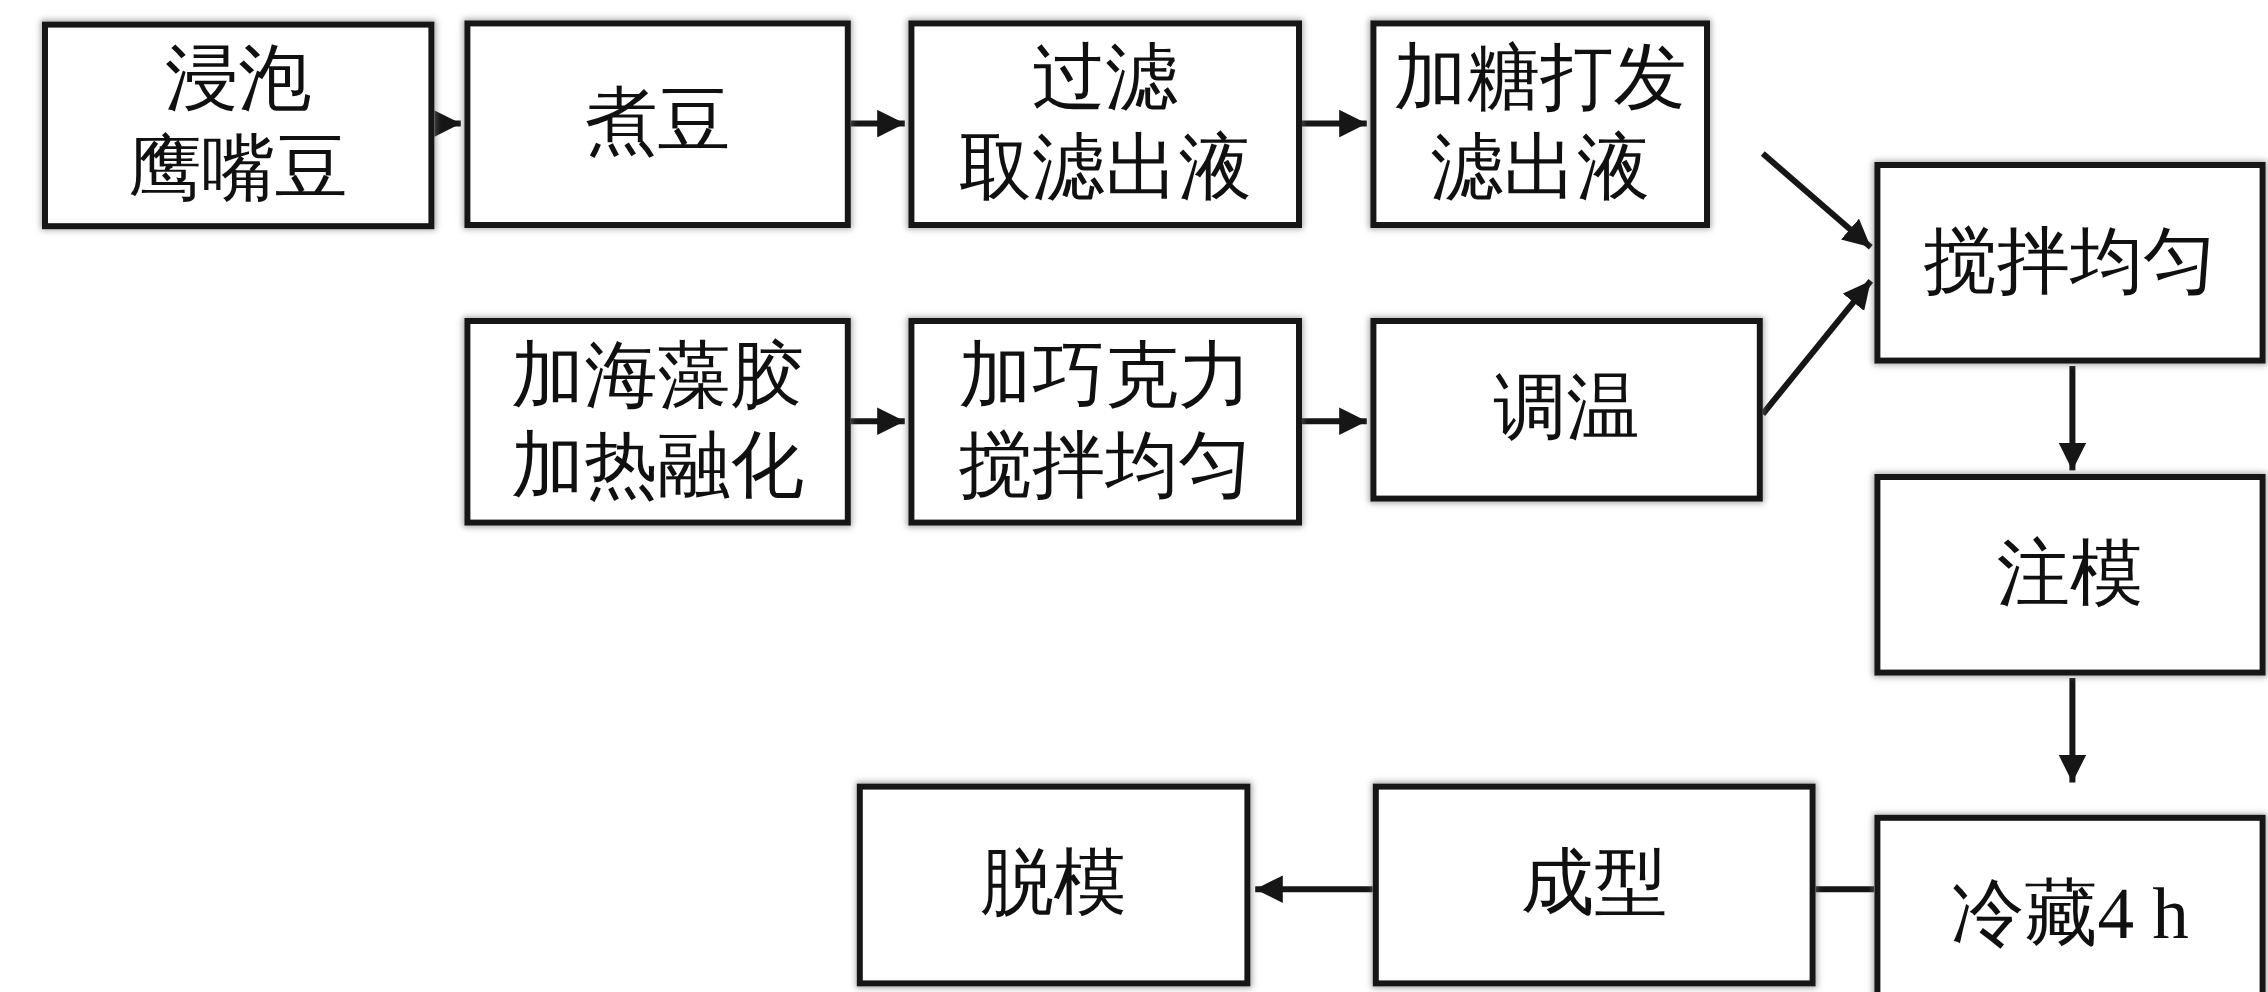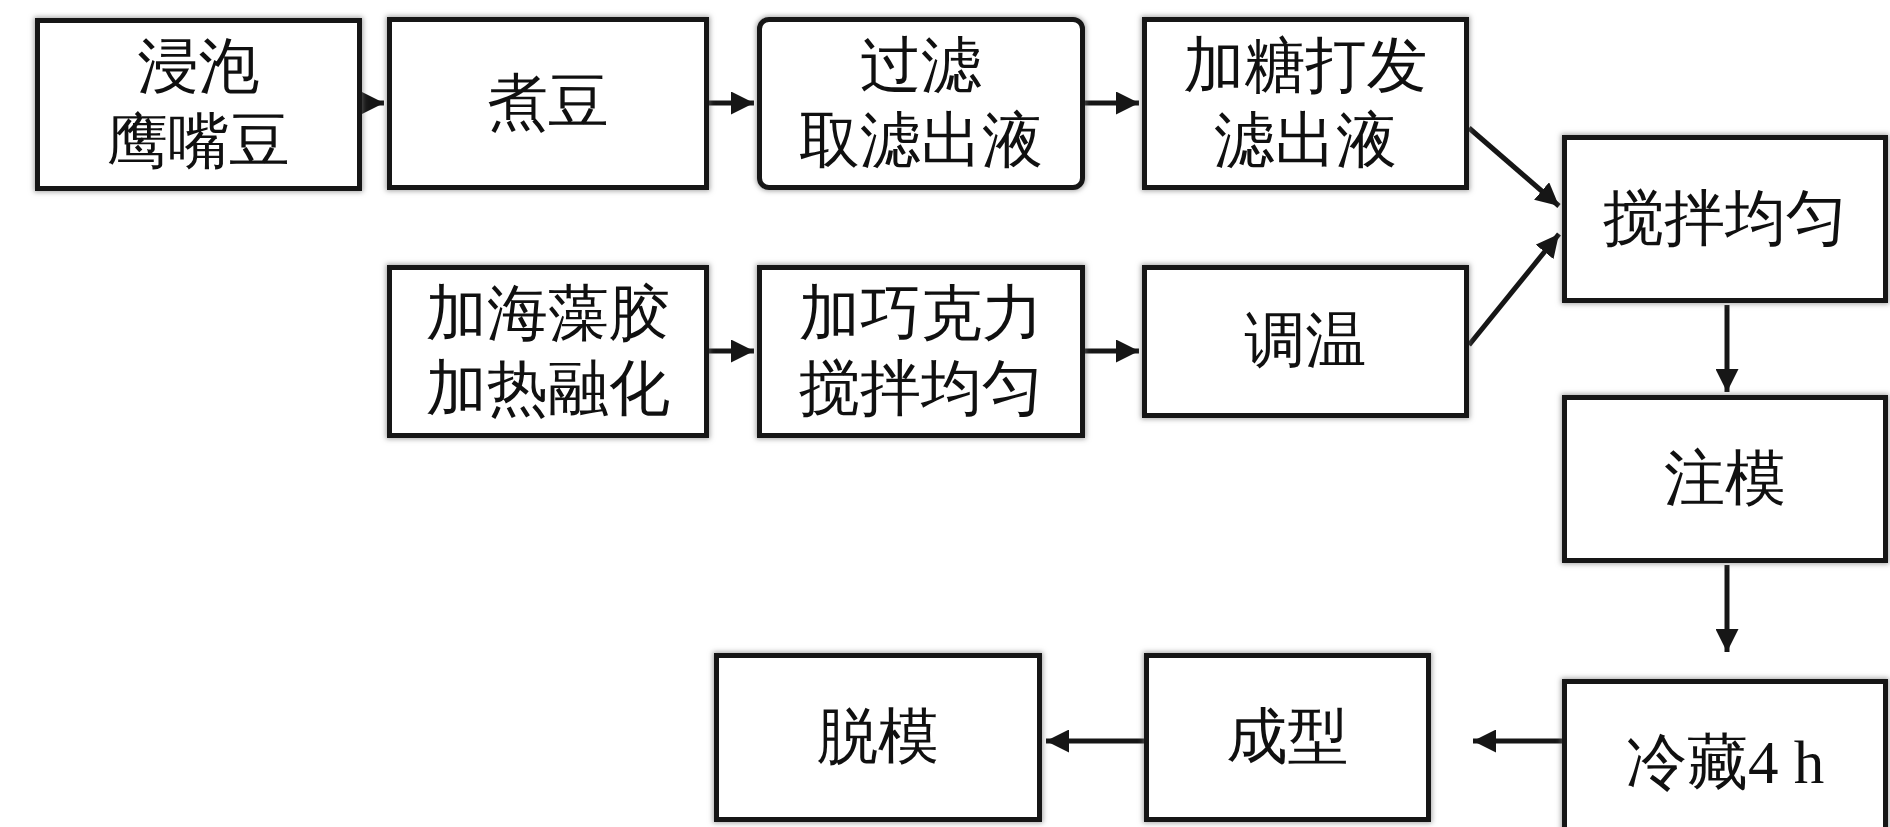--- a/index.html
+++ b/index.html
@@ -49,25 +49,25 @@
     </g>
   </svg>
 
   <div class="node" style="left:3px;top:18px;width:327px;height:173px;margin-left:32px;">
     <span>浸泡</span>
     <span>鹰嘴豆</span>
   </div>
   <div class="node" style="left:387px;top:17px;width:322px;height:173px;">
     <span>煮豆</span>
   </div>
-  <div class="node" style="left:757px;top:17px;width:328px;height:173px;border-radius:12px;">
+  <div class="node" style="left:757px;top:17px;width:328px;height:173px;">
     <span>过滤</span>
     <span>取滤出液</span>
   </div>
-  <div class="node" style="left:1142px;top:17px;width:327px;height:173px;">
+  <div class="node" style="left:1142px;top:17px;width:283px;height:173px;">
     <span>加糖打发</span>
     <span>滤出液</span>
   </div>
 
   <div class="node" style="left:757px;top:265px;width:328px;height:173px;">
     <span>加巧克力</span>
     <span>搅拌均匀</span>
   </div>
   <div class="node" style="left:387px;top:265px;width:322px;height:173px;">
     <span>加海藻胶</span>
@@ -80,20 +80,20 @@
   <div class="node" style="left:1562px;top:135px;width:326px;height:168px;">
     <span>搅拌均匀</span>
   </div>
   <div class="node" style="left:1562px;top:395px;width:326px;height:168px;">
     <span>注模</span>
   </div>
   <div class="node" style="left:1562px;top:679px;width:326px;height:168px;">
     <span>冷藏4 h</span>
   </div>
 
-  <div class="node" style="left:1144px;top:653px;width:287px;height:169px;">
+  <div class="node" style="left:1144px;top:653px;width:369px;height:169px;">
     <span>成型</span>
   </div>
   <div class="node" style="left:714px;top:653px;width:328px;height:169px;">
     <span>脱模</span>
   </div>
 
 </div>
 
 </body></html>

